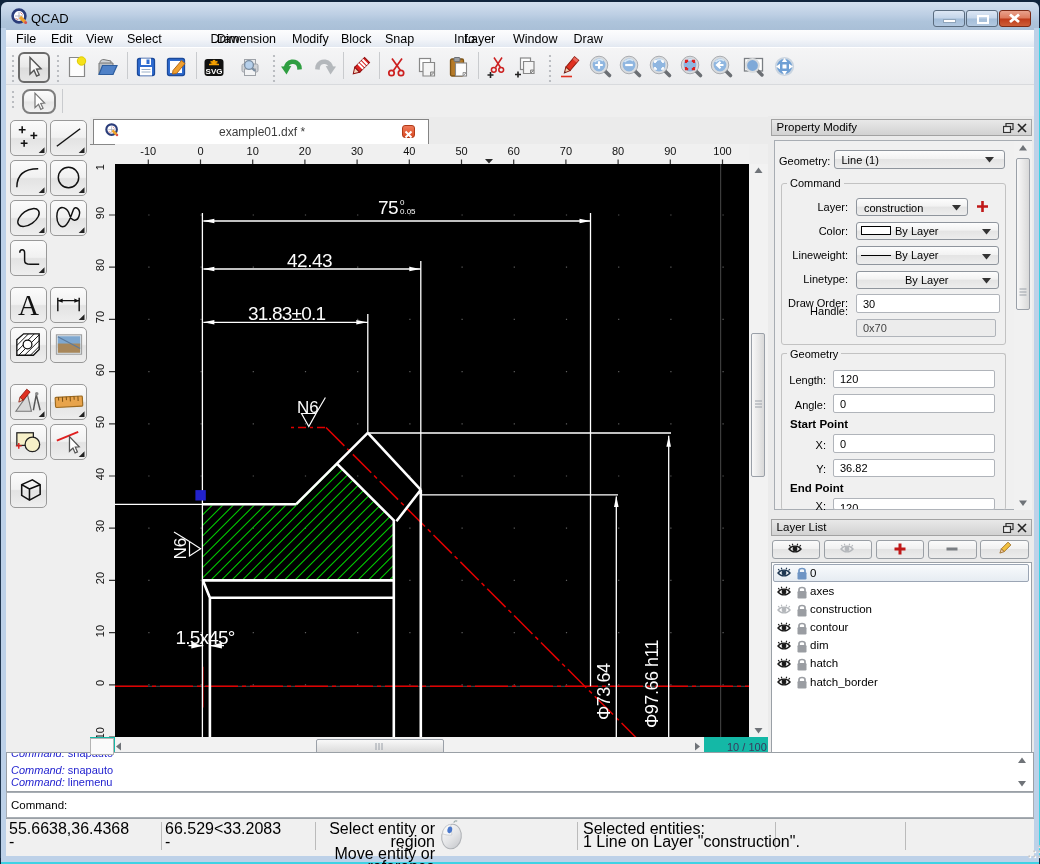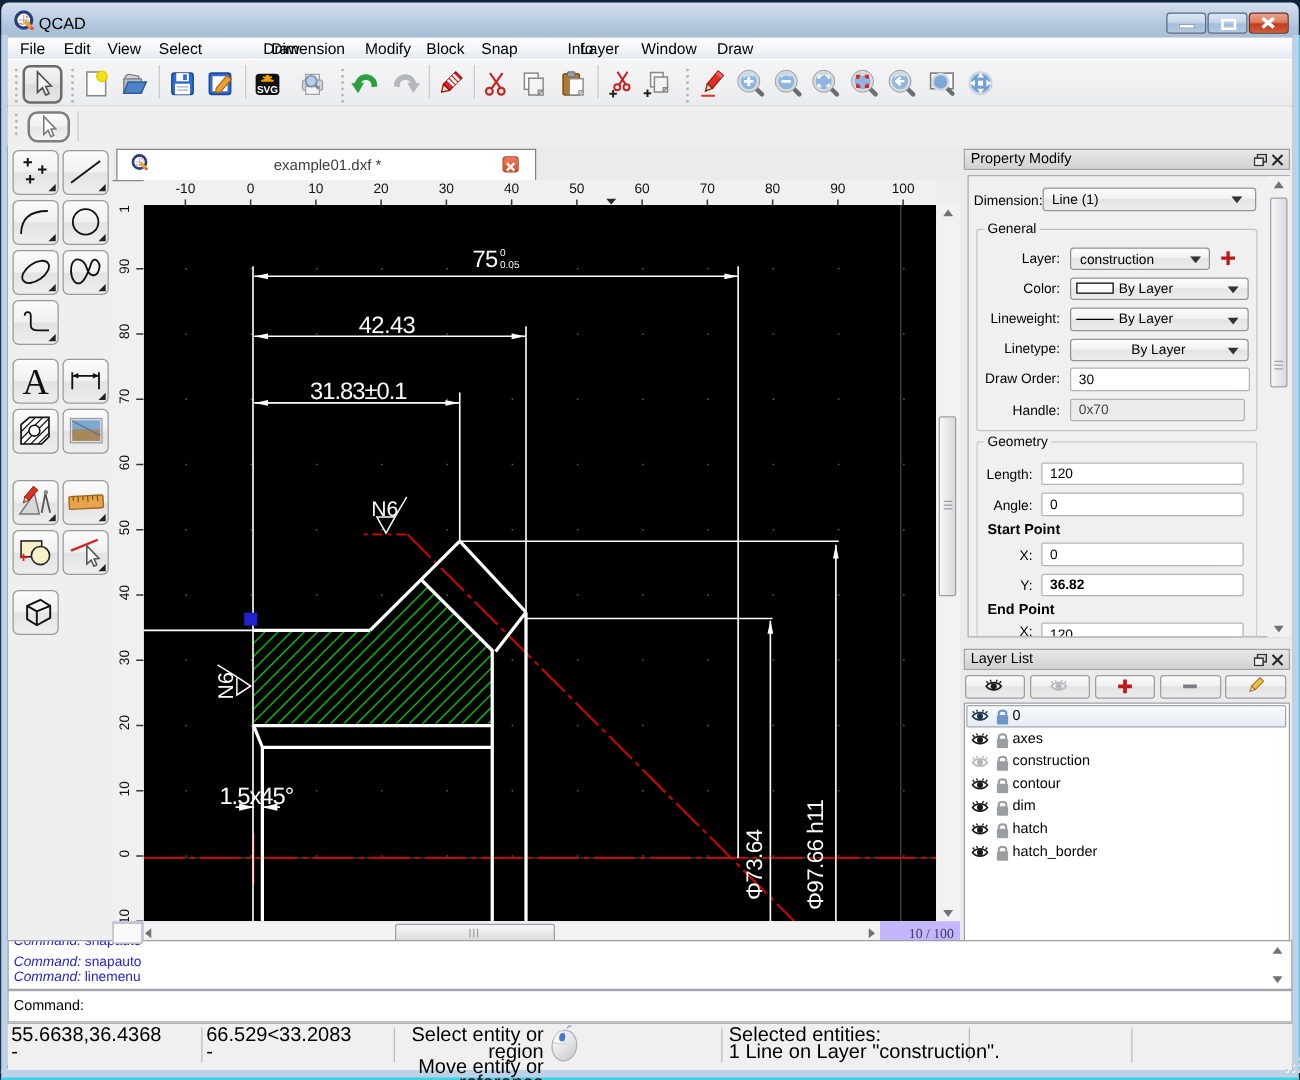--- a/index.html
+++ b/index.html
@@ -27,21 +27,21 @@
 #tabtitle { position:absolute; left:219px; top:125px; font-size:12px; color:#3c3c3c; }
 #tabclose { position:absolute; left:402px; top:124.5px; width:13px; height:13px; border-radius:3px;
   background:linear-gradient(180deg,#ef7a5a,#d94a23); border:1px solid #b03a18; }
 #hruler { position:absolute; left:115px; top:143.5px; width:634px; height:20.5px; background:#f0f0f0; overflow:hidden; }
 #rulercorner { position:absolute; left:90px; top:143.5px; width:25px; height:20.5px; background:#f0f0f0; border-top:1px solid #888; }
 #vruler { position:absolute; left:90px; top:164px; width:25px; height:573px; background:#f0f0f0; overflow:hidden; }
 #vrulercorner { position:absolute; left:90px; top:737.5px; width:24px; height:17px; background:#fafafa; border:1px solid #b4b4b4; z-index:3; }
 .hrlab { position:absolute; top:1.5px; font-size:11px; color:#111; transform:translateX(-50%); }
 .vrlab { position:absolute; left:-1px; width:22px; text-align:center; font-size:11px; color:#111; transform:rotate(-90deg); }
 #vscroll { position:absolute; left:749px; top:164px; width:19px; height:573px; background:#f2f2f2; }
-#hscrollrow { position:absolute; left:90px; top:737px; width:678px; height:18px; background:#c4b5fd;font-family:Liberation Serif, serif; }
+#hscrollrow { position:absolute; left:90px; top:737px; width:678px; height:18px; background:#14b8a6; }
 #hscroll { position:absolute; left:25px; top:0; width:589px; height:18px; background:#f2f2f2; }
 .sthumb { background:linear-gradient(90deg,#f8f8f8,#ececec 40%,#d9d9d9); border:1px solid #9aa0a8; border-radius:2px; }
 .sthumbh { background:linear-gradient(180deg,#f8f8f8,#ececec 40%,#d9d9d9); border:1px solid #9aa0a8; border-radius:2px; }
 #pagenum { position:absolute; left:637px; top:4px; font-size:11px; color:#3a3a5e; }
 #rightcol { position:absolute; left:768px; top:116px; width:266px; height:639px; background:#ebebeb; }
 .paneltitle { position:absolute; width:261.5px; height:17px; background:linear-gradient(180deg,#e8e8e8,#d2d2d2);
   border:1px solid #a2a2a2; font-size:11.5px; color:#000; padding:1px 0 0 5px; }
 .plabel { position:absolute; font-size:11px; color:#000; text-align:right; white-space:nowrap; }
 .pfield { position:absolute; background:#fff; border:1px solid #b0b4ba; border-radius:2px; font-size:11px; color:#000; padding:2.5px 0 0 6px; }
 .pcombo { position:absolute; background:linear-gradient(180deg,#fdfdfd,#f2f2f2 45%,#e4e4e4 50%,#ededed);
@@ -502,33 +502,33 @@
 <div id="rightcol"></div>
 <div class="paneltitle" style="left:770.6px;top:119px;">Property Modify</div>
 <svg class="abs" style="left:1003px;top:122.5px;" width="11" height="10">
     <rect x="3" y="0.5" width="7" height="6" fill="none" stroke="#333" stroke-width="1.2"></rect>
     <rect x="0.5" y="3.5" width="7" height="6" fill="#eee" stroke="#333" stroke-width="1.2"></rect>
   </svg>
 <svg class="abs" style="left:1016.5px;top:122.5px;" width="10" height="10">
     <path d="M1,1 L9,9 M9,1 L1,9" stroke="#222" stroke-width="1.6"></path>
   </svg>
 <div class="abs" style="left:774px;top:139.5px;width:258px;height:370.5px;background:#f0f0f0;border:1px solid #a8adb3;"></div>
-<label class="plabel" style="left:779px;top:155px;width:45px;">Dimension:</label>
+<label class="plabel" style="left:779px;top:155px;width:45px;">Geometry:</label>
 <div class="pcombo" style="left:833.5px;top:150px;width:171px;height:18.5px;">Line (1)</div>
 <svg class="abs" style="left:985px;top:157px;" width="9" height="6">
     <polygon points="0,0 9,0 4.5,5.5" fill="#333"></polygon>
   </svg>
 <div class="groupbox" style="left:781px;top:182.5px;width:225px;height:162px;"></div>
-<div class="grouplabel" style="left:787px;top:177px;">General</div>
+<div class="grouplabel" style="left:787px;top:177px;">Command</div>
 <label class="plabel" style="left:760px;top:200.5px;width:88px;">Layer:</label>
 <label class="plabel" style="left:760px;top:224.5px;width:88px;">Color:</label>
 <label class="plabel" style="left:760px;top:248.5px;width:88px;">Lineweight:</label>
 <label class="plabel" style="left:760px;top:272.5px;width:88px;">Linetype:</label>
 <label class="plabel" style="left:760px;top:296.5px;width:88px;">Draw Order:</label>
-<label class="plabel" style="left:760px;top:323px;width:88px;">Handle:</label>
+<label class="plabel" style="left:760px;top:305px;width:88px;">Handle:</label>
 <div class="pcombo" style="left:856px;top:197.5px;width:112px;height:18px;">construction</div>
 <svg class="abs" style="left:952px;top:204.5px;" width="9" height="6">
     <polygon points="0,0 9,0 4.5,5.5" fill="#333"></polygon>
   </svg>
 <svg class="abs" style="left:976px;top:200px;" width="13" height="13">
     <path d="M6.5,1 V12 M1,6.5 H12" stroke="#c01818" stroke-width="2.6"></path>
   </svg>
 <div class="pcombo" style="left:856px;top:221.5px;width:143px;height:18.5px;"></div>
 <div class="abs" style="left:861px;top:225.5px;width:30px;height:9.5px;background:#fff;border:1.5px solid #000;"></div>
 <div class="abs" style="left:895px;top:224.5px;font-size:11px;">By Layer</div>
@@ -551,21 +551,21 @@
 <div class="groupbox" style="left:781px;top:353px;width:225px;height:157px;border-bottom:none;"></div>
 <div class="grouplabel" style="left:787px;top:347.5px;">Geometry</div>
 <label class="plabel" style="left:760px;top:374px;width:66px;">Length:</label>
 <div class="pfield" style="left:833px;top:369.5px;width:162px;height:18.5px;">120</div>
 <label class="plabel" style="left:760px;top:398.5px;width:66px;">Angle:</label>
 <div class="pfield" style="left:833px;top:394px;width:162px;height:18.5px;">0</div>
 <div class="abs" style="left:790px;top:418px;font-size:11.5px;font-weight:bold;">Start Point</div>
 <label class="plabel" style="left:760px;top:438.5px;width:66px;">X:</label>
 <div class="pfield" style="left:833px;top:434px;width:162px;height:18.5px;">0</div>
 <label class="plabel" style="left:760px;top:463px;width:66px;">Y:</label>
-<div class="pfield" style="left:833px;top:458.5px;width:162px;height:18.5px;font-weight:bold;">36.82</div>
+<div class="pfield" style="left:833px;top:458.5px;width:162px;height:18.5px;">36.82</div>
 <div class="abs" style="left:790px;top:481.5px;font-size:11.5px;font-weight:bold;">End Point</div>
 <label class="plabel" style="left:760px;top:500px;width:66px;">X:</label>
 <div class="pfield" style="left:833px;top:498px;width:162px;height:12px;overflow:hidden;">120</div>
 <div class="abs" style="left:1013.5px;top:140.5px;width:18px;height:369px;background:#f1f1f1;">
 <svg width="18" height="369" style="position:absolute;left:0;top:0;">
       <polygon points="5,9.5 13,9.5 9,4" fill="#6f7378"></polygon>
       <polygon points="5,359.5 13,359.5 9,365" fill="#6f7378"></polygon>
     </svg>
 <div class="abs sthumb" style="left:2px;top:17px;width:14px;height:152px;"></div>
 <svg width="18" height="369" style="position:absolute;left:0;top:0;">

